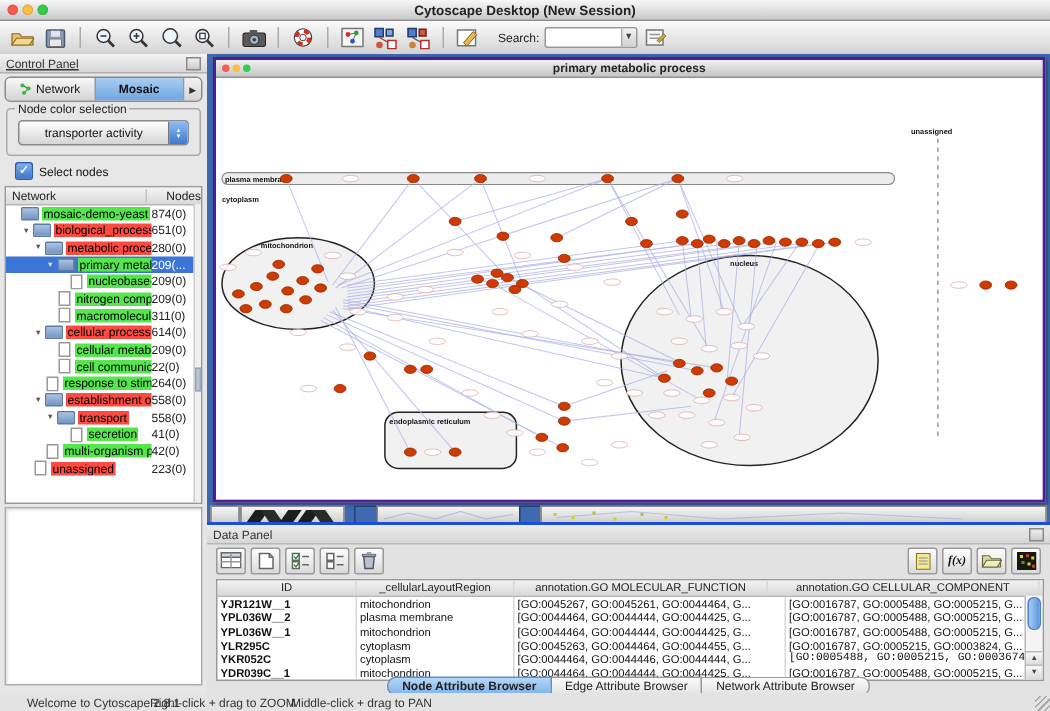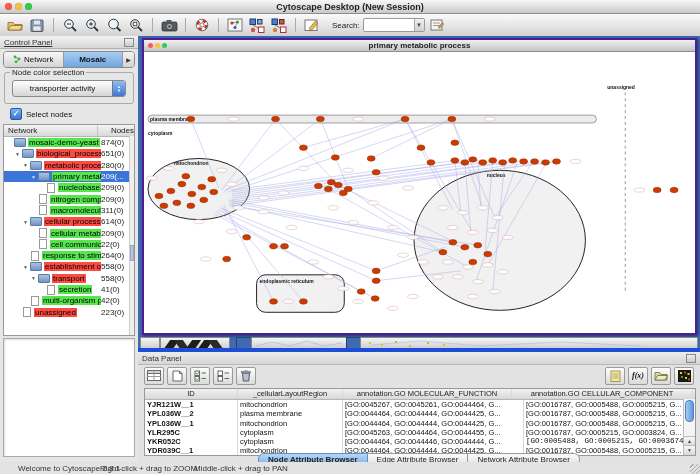--- a/index.html
+++ b/index.html
@@ -62,21 +62,21 @@
   .net-canvas{flex:1;background:#fff;position:relative;overflow:hidden;}
   .net-canvas svg{position:absolute;left:0;top:0;width:100%;height:100%;}
   
   .strip{position:absolute;left:0;right:0;bottom:0;height:12px;overflow:hidden;}
   .frag{position:absolute;top:1px;bottom:0;background:linear-gradient(#f6f6f6,#cfcfcf);border:1px solid #8a8a8a;border-bottom:none;}
   .bluebox{position:absolute;top:1px;bottom:0;background:#3f69b0;border:1px solid #23406f;border-bottom:none;}
   .glyph{position:absolute;top:2px;width:9px;height:9px;background:#1d1d1d;transform:skewX(-35deg);}
   .glyph.r{transform:skewX(35deg);background:#2a2a2a;}
   .dots{position:absolute;top:4px;left:8px;width:2px;height:2px;background:#cfcf20;box-shadow:12px 2px #cfcf20,26px -1px #bdbd1d,40px 3px #cfcf20,58px 0 #bdbd1d,74px 2px #cfcf20;}
   
-  .data-panel{position:absolute;left:138px;top:348px;right:0;height:114px;background:#e2e2e2;border-top:4px solid #1d4ed8;}
+  .data-panel{position:absolute;left:138px;top:348px;right:0;height:114px;background:#e2e2e2;border-top:2px solid #1d4ed8;}
   .dp-header{height:12px;display:flex;align-items:center;padding:0 4px;background:linear-gradient(#ececec,#d6d6d6);border-bottom:1px solid #b8b8b8;color:#333;}
   .dp-toolbar{position:absolute;left:0;right:0;top:13px;height:21px;display:flex;align-items:center;padding:0 6px;gap:3px;}
   .dbtn{width:18px;height:16px;border:1px solid #9a9a9a;border-radius:2px;background:linear-gradient(#fdfdfd,#dadada);display:flex;align-items:center;justify-content:center;}
   .dp-right{margin-left:auto;display:flex;gap:3px;}
   .fx{font-style:italic;font-weight:bold;font-size:8px;font-family:"Liberation Serif",serif;}
   .dp-table{position:absolute;left:6px;right:4px;top:36px;height:66px;background:#fff;border:1px solid #999;overflow:hidden;}
   .dp-head{display:flex;height:10px;background:linear-gradient(#f2f2f2,#d8d8d8);border-bottom:1px solid #b5b5b5;}
   .dp-head .dpc{text-align:center;color:#222;}
   .dpc{flex:none;font-size:7.5px;padding:0 2px;border-right:1px solid #d8d8d8;white-space:nowrap;overflow:hidden;line-height:9.5px;}
   .dpr{display:flex;height:9.3px;}

